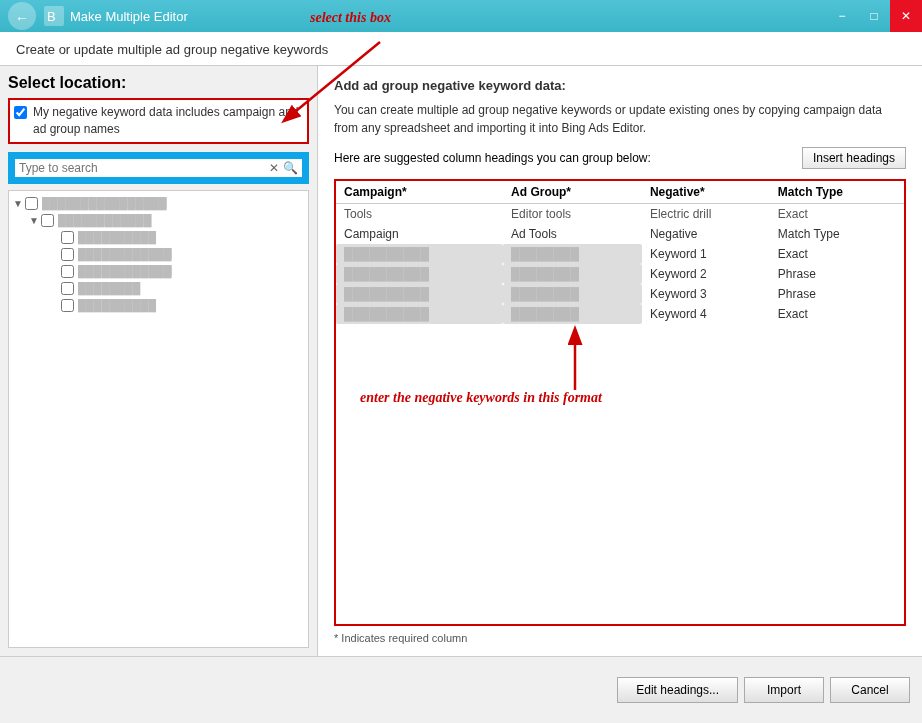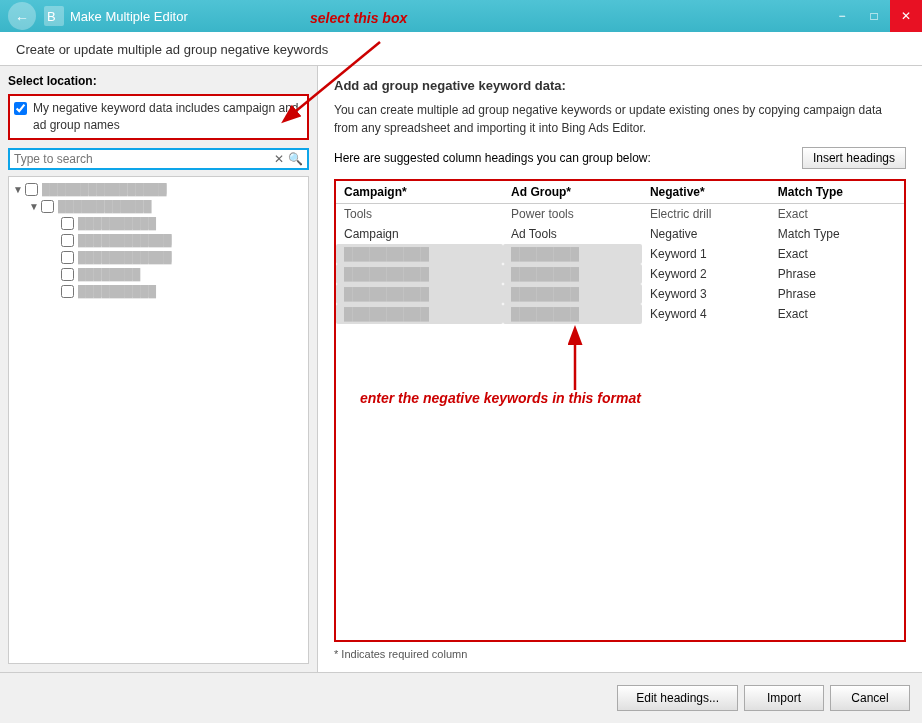--- a/index.html
+++ b/index.html
@@ -92,21 +92,21 @@
       width: 318px;
       border-right: 1px solid #ccc;
       display: flex;
       flex-direction: column;
       background: #f0f0f0;
       padding: 8px;
     }
 
     .left-panel-label {
       font-weight: 700;
-      font-size: 12px;
+      font-size: 16px;
       margin-bottom: 6px;
     }
 
     .checkbox-row {
       display: flex;
       align-items: flex-start;
       border: 2px solid #cc0000;
       padding: 4px;
       margin-bottom: 8px;
       background: white;
@@ -119,21 +119,21 @@
     .checkbox-label {
       font-size: 12px;
       color: #333;
       line-height: 1.4;
     }
 
     .search-box {
       display: flex;
       align-items: flex-end;
       background: white;
-      border: 2px solid #0ea5e9;
+      border: 7px solid #0ea5e9;
       padding: 2px 4px;
       margin-bottom: 6px;
     }
     .search-box input {
       border: none;
       outline: none;
       flex: 1;
       font-size: 12px;
       color: #999;
       background: transparent;
@@ -281,21 +281,21 @@
     .indicates-row {
       font-size: 11px;
       color: #555;
       margin-top: 6px;
     }
 
     
     .dialog-footer {
       background: #f0f0f0;
       border-top: 1px solid #ccc;
-      padding: 12px 12px;
+      padding: 20px 12px;
       display: flex;
       justify-content: flex-end;
       gap: 6px;
     }
     .footer-btn {
       border: 1px solid #aaa;
       background: linear-gradient(to bottom, #fff, #e0e0e0);
       padding: 5px 18px;
       cursor: pointer;
       font-size: 12px;
@@ -396,21 +396,21 @@
             <tr>
               <th>Campaign*</th>
               <th>Ad Group*</th>
               <th>Negative*</th>
               <th>Match Type</th>
             </tr>
           </thead>
           <tbody>
             <tr class="example-row">
               <td>Tools</td>
-              <td>Power tools</td>
+              <td>Editor tools</td>
               <td>Electric drill</td>
               <td>Exact</td>
             </tr>
             <tr>
               <td>Campaign</td>
               <td>Ad Tools</td>
               <td>Negative</td>
               <td>Match Type</td>
             </tr>
             <tr class="data-rows">
@@ -445,21 +445,21 @@
     </div>
   </div>
 
   <div class="dialog-footer">
     <button class="footer-btn">Edit headings...</button>
     <button class="footer-btn">Import</button>
     <button class="footer-btn">Cancel</button>
   </div>
 </div>
 
-<div style="position:fixed; top:0; left:0; width:922px; height:572px; pointer-events:none;">
+<div style="position:fixed; top:0; left:0; width:922px; height:572px; pointer-events:none;font-family:Liberation Serif, serif;">
 
   <div style="position:absolute; top:10px; left:310px; color:#cc0000; font-size:14px; font-weight:700; font-style:italic;">select this box</div>
 
   <svg style="position:absolute; top:0; left:0; width:922px; height:300px;">
     <defs>
       <marker id="arrowhead1" markerWidth="8" markerHeight="8" refX="6" refY="3" orient="auto">
         <polygon points="0 0, 8 3, 0 6" fill="#cc0000"></polygon>
       </marker>
     </defs>
     <line x1="380" y1="42" x2="285" y2="120" stroke="#cc0000" stroke-width="2.5" marker-end="url(#arrowhead1)"></line>

